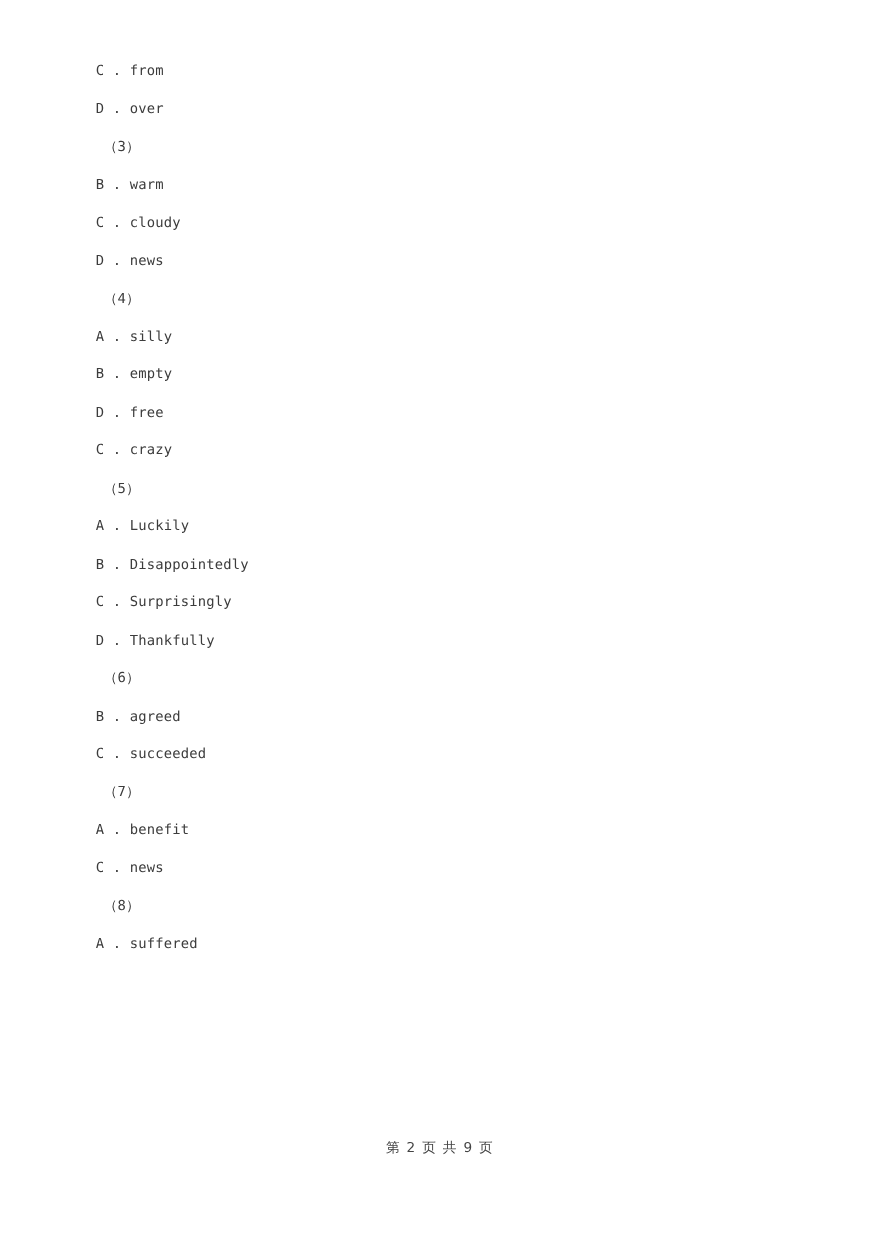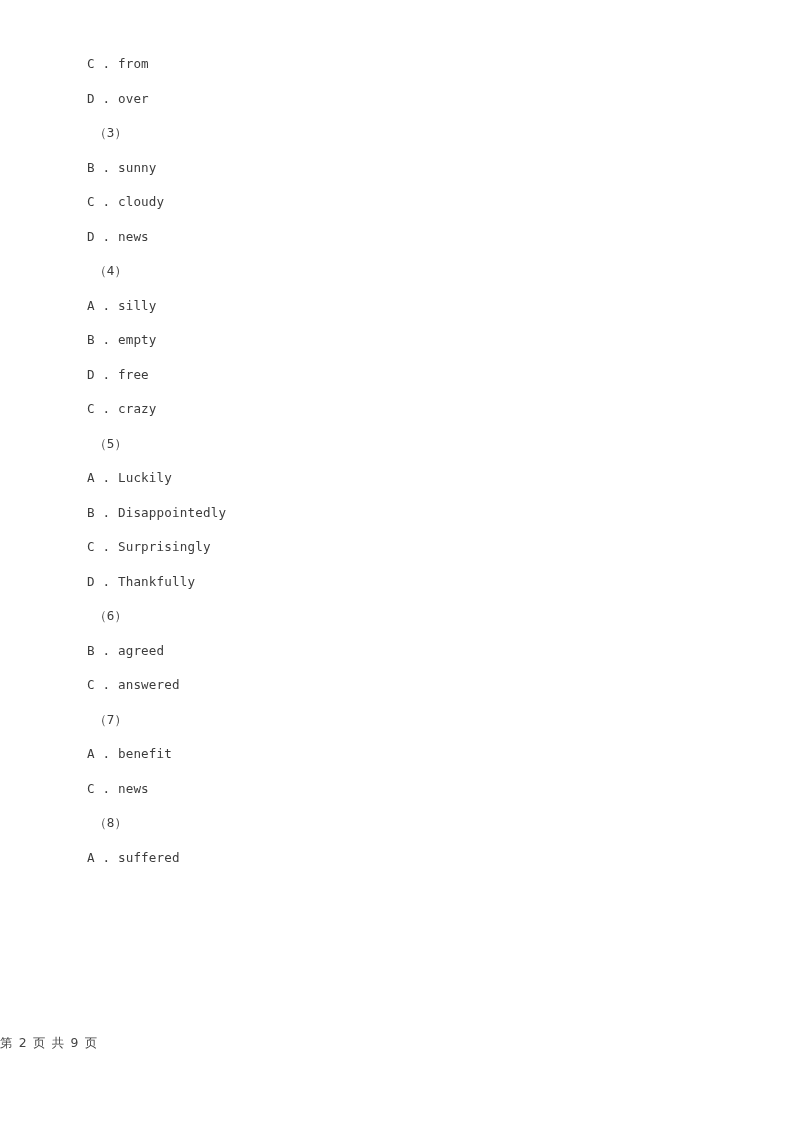--- a/index.html
+++ b/index.html
@@ -47,52 +47,53 @@
 
   .line.opt {
     padding-left: 0px;
   }
 
   #footer {
     position: absolute;
     left: 0;
     top: 1033px;
     width: 800px;
+    text-align: center;
     font-size: 12.4px;
     color: #444444;
     font-family: "DejaVu Sans", "Liberation Sans", sans-serif;
     letter-spacing: 1.2px;
     white-space: pre;
   }
 </style>
 </head>
 <body>
 
 <div id="page">
 
   <div id="content">
       <div class="line opt">C . from</div>
       <div class="line opt">D . over</div>
       <div class="line qnum">（3）</div>
-      <div class="line opt">B . sunny</div>
+      <div class="line opt">B . warm</div>
       <div class="line opt">C . cloudy</div>
       <div class="line opt">D . news</div>
       <div class="line qnum">（4）</div>
       <div class="line opt">A . silly</div>
       <div class="line opt">B . empty</div>
       <div class="line opt">D . free</div>
       <div class="line opt">C . crazy</div>
       <div class="line qnum">（5）</div>
       <div class="line opt">A . Luckily</div>
       <div class="line opt">B . Disappointedly</div>
       <div class="line opt">C . Surprisingly</div>
       <div class="line opt">D . Thankfully</div>
       <div class="line qnum">（6）</div>
       <div class="line opt">B . agreed</div>
-      <div class="line opt">C . answered</div>
+      <div class="line opt">C . succeeded</div>
       <div class="line qnum">（7）</div>
       <div class="line opt">A . benefit</div>
       <div class="line opt">C . news</div>
       <div class="line qnum">（8）</div>
       <div class="line opt">A . suffered</div>
     </div>
 
   <div id="footer">第 2 页 共 9 页</div>
 
 </div>

